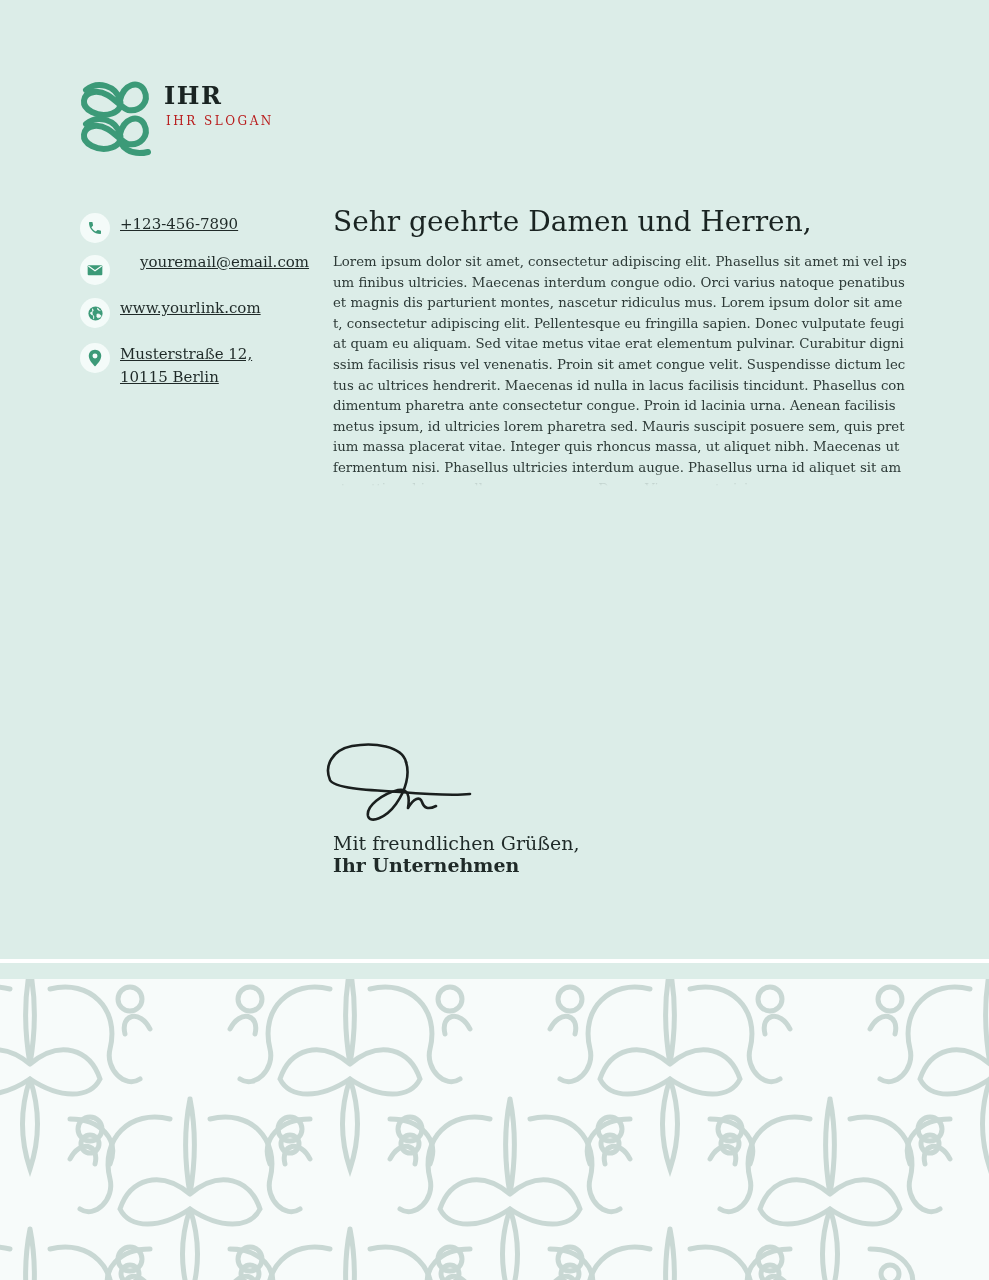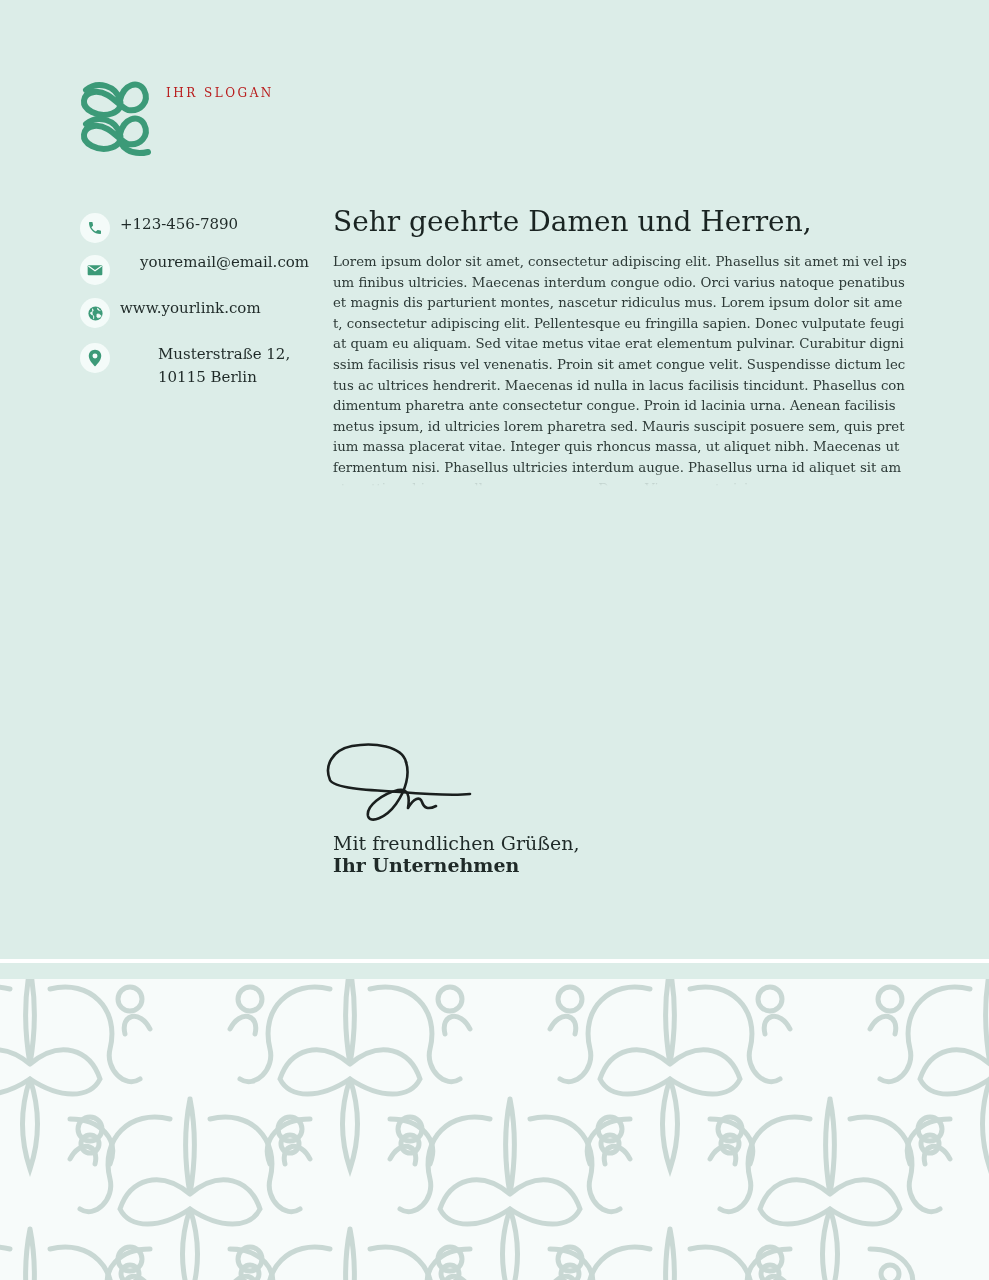--- a/index.html
+++ b/index.html
@@ -11,21 +11,21 @@
   .pattern svg { position:absolute; left:0; top:0; }
 
   .logo { position:absolute; left:76px; top:78px; width:80px; height:82px; }
   .brand { position:absolute; left:164px; top:82px; }
   .brand .l1, .brand .l2 { font-family:"DejaVu Serif", serif; font-weight:bold; font-size:24px; letter-spacing:1.5px; line-height:28px; color:#1a2422; }
   .brand .slogan { font-family:"DejaVu Serif", serif; font-size:12px; letter-spacing:2.5px; color:#b91c1c; margin-top:4px; padding-left:2px; }
 
   .contacts { position:absolute; left:80px; top:213px; width:230px; }
   .contact { position:absolute; left:0; display:flex; align-items:flex-start; }
   .ic { width:30px; height:30px; border-radius:50%; background:#f4fbf9; display:flex; align-items:center; justify-content:center; flex:none; }
-  .ctext { margin-left:10px; font-size:15px; line-height:23px; color:#1f2a28; }
+  .ctext { margin-left:10px; font-size:15px; line-height:23px; color:#1f2a28;text-decoration:underline; }
 
   .greeting { position:absolute; left:333px; top:205px; font-size:28px; color:#1a2422; white-space:nowrap; }
   .body-text { position:absolute; left:333px; top:252px; width:574px; height:234px; overflow:hidden; font-size:13.3px; line-height:20.6px; color:#2d3a37; word-break:break-all; text-align:left; }
   .body-text::after { content:""; position:absolute; left:0; bottom:0; width:100%; height:14px; background:linear-gradient(rgba(220,237,232,0.2), #dcede8); }
 
   .signature { position:absolute; left:324px; top:740px; }
   .closing { position:absolute; left:333px; top:832px; font-size:19px; color:#1f2a28; }
   .closing .sender { font-weight:bold; }
 </style>
 </head>
@@ -35,20 +35,21 @@
 
 <svg class="logo" viewBox="0 0 80 82" width="80" height="82">
   <g fill="none" stroke="#3c9a78" stroke-width="6" stroke-linecap="round" stroke-linejoin="round">
     <path d="M10 12 C22 2, 40 8, 44 22 C48 36, 28 40, 16 34 C4 28, 6 16, 18 14 C34 12, 44 30, 52 32 C64 34, 74 24, 68 12 C62 2, 48 6, 44 22"></path>
     <path d="M10 46 C22 36, 40 42, 44 56 C48 70, 28 74, 16 68 C4 62, 6 50, 18 48 C34 46, 44 64, 52 66 C64 68, 74 58, 68 46 C62 36, 48 40, 44 56"></path>
     <path d="M44 56 C42 70, 56 78, 72 74"></path>
   </g>
 </svg>
 
 <div class="brand">
+  <div class="l1">IHR</div>
   <div class="slogan">IHR SLOGAN</div>
 </div>
 
 <div class="contacts">
   <div class="contact" style="top:0;">
     <span class="ic">
       <svg width="16" height="16" viewBox="0 0 24 24">
           <path fill="#3c9a78" d="M6.6 10.8c1.4 2.8 3.8 5.1 6.6 6.6l2.2-2.2c.3-.3.7-.4 1-.2 1.1.4 2.3.6 3.6.6.6 0 1 .4 1 1V20c0 .6-.4 1-1 1C10.6 21 3 13.4 3 4c0-.6.4-1 1-1h3.5c.6 0 1 .4 1 1 0 1.3.2 2.5.6 3.6.1.3 0 .7-.2 1L6.6 10.8z"></path>
         </svg>
     </span>
@@ -65,21 +66,21 @@
   </div>
   <div class="contact" style="top:85px;justify-content:space-between;">
     <span class="ic">
       <svg width="17" height="17" viewBox="0 0 24 24">
           <circle cx="12" cy="12" r="10" fill="#3c9a78"></circle>
           <path d="M7 5 C10 7, 9 10, 6 10 C4 11, 5 14, 8 14 C10 15, 10 18, 9 20 M15 4 C14 7, 17 8, 19 8 M14 13 C16 12, 19 13, 20 16 C18 18, 15 19, 14 17 Z" fill="#f4fbf9" stroke="#f4fbf9" stroke-width="1"></path>
         </svg>
     </span>
     <span class="ctext" style="margin-top:-1px;">www.yourlink.com</span>
   </div>
-  <div class="contact" style="top:130px;gap:38px;">
+  <div class="contact" style="top:130px;">
     <span class="ic">
       <svg width="14" height="18" viewBox="0 0 20 26">
           <path d="M10 1 C4.5 1 1 5 1 10 C1 17 10 25 10 25 C10 25 19 17 19 10 C19 5 15.5 1 10 1 Z" fill="#3c9a78"></path>
           <circle cx="10" cy="10" r="3.6" fill="#f4fbf9"></circle>
         </svg>
     </span>
     <span class="ctext" style="margin-top:0;">
       <span>Musterstraße 12,</span><br>
       <span>10115 Berlin</span>
     </span>

